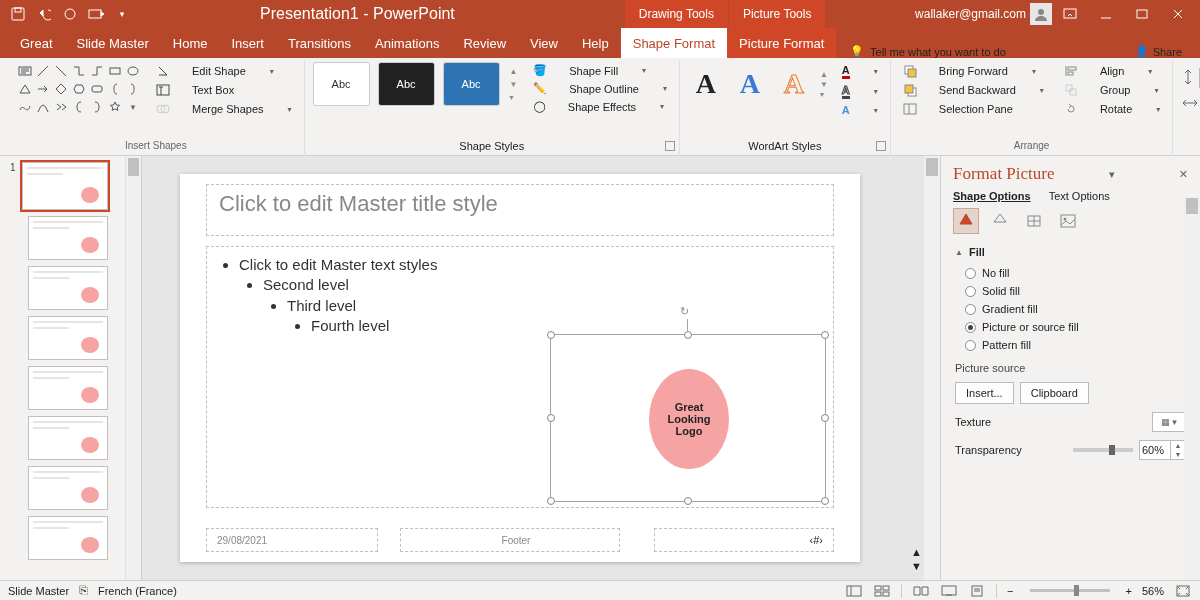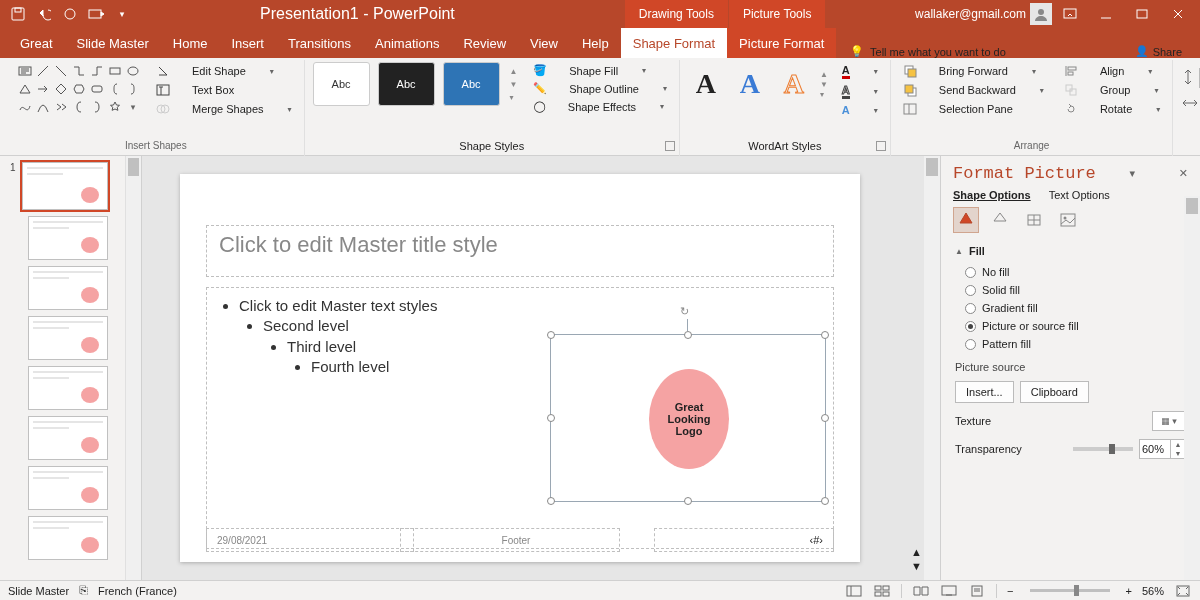--- a/index.html
+++ b/index.html
@@ -58,44 +58,44 @@
 .thslide{width:86px;height:48px;background:#fff;border:1px solid #c0c0c0;position:relative;}
 .thslide.sel{outline:2px solid #d04727;}
 .thslide.sub{width:80px;height:44px;margin-left:18px;}
 .thslide .mini-logo{position:absolute;right:8px;bottom:6px;width:18px;height:16px;border-radius:50%;background:#f5a3a3;}
 .thslide .mini-ln{position:absolute;left:4px;top:4px;right:4px;height:2px;background:#e5e5e5;}
 .thslide .mini-ln2{position:absolute;left:4px;top:10px;width:36px;height:2px;background:#e5e5e5;}
 .canvas-area{flex:1;position:relative;background:#e6e6e6;}
 .canvas-area .vscroll{position:absolute;right:0;top:0;bottom:0;width:16px;background:#f0f0f0;}
 .canvas-area .vscroll .thumb{position:absolute;left:2px;right:2px;top:2px;height:18px;background:#c0c0c0;}
 .slide{position:absolute;left:38px;top:18px;width:680px;height:388px;background:#fff;box-shadow:0 1px 4px rgba(0,0,0,0.25);}
-.ph{position:absolute;border:1px dashed #bfbfbf;margin-top:41px;}
+.ph{position:absolute;border:1px dashed #bfbfbf;}
 .ph.title{left:26px;top:10px;right:26px;height:52px;padding:6px 12px;font-size:22px;color:#888;}
 .ph.body{left:26px;top:72px;right:26px;height:262px;padding:8px 14px;color:#444;}
 .ph.body ul{list-style:disc;margin-left:18px;}
 .ph.body ul ul{margin-left:24px;}
 .ph.body li{font-size:15px;line-height:1.35;color:#333;}
 .ph.footer{bottom:10px;height:24px;color:#888;font-size:10px;display:flex;align-items:center;justify-content:center;padding-left:12px;}
-.ph.footer.date{left:26px;width:208px;justify-content:flex-start;padding-left:10px;}
+.ph.footer.date{left:26px;width:172px;justify-content:flex-start;padding-left:10px;}
 .ph.footer.center{left:220px;width:220px;}
 .ph.footer.num{right:26px;width:180px;justify-content:flex-end;padding-right:10px;}
 .selbox{position:absolute;left:370px;top:160px;width:276px;height:168px;border:1px solid #9aa7b3;}
 .selbox .h{position:absolute;width:8px;height:8px;background:#fff;border:1px solid #888;border-radius:50%;}
 .selbox .h.tl{left:-4px;top:-4px;}.selbox .h.tr{right:-4px;top:-4px;}.selbox .h.bl{left:-4px;bottom:-4px;}.selbox .h.br{right:-4px;bottom:-4px;}
 .selbox .h.tm{left:50%;top:-4px;margin-left:-4px;}.selbox .h.bm{left:50%;bottom:-4px;margin-left:-4px;}
 .selbox .h.ml{left:-4px;top:50%;margin-top:-4px;}.selbox .h.mr{right:-4px;top:50%;margin-top:-4px;}
 .selbox .rot{position:absolute;left:50%;top:-30px;margin-left:-8px;width:16px;height:16px;color:#888;}
 .selbox .rot:after{content:"";position:absolute;left:7px;top:14px;width:1px;height:12px;background:#9aa7b3;}
 .logo{position:absolute;left:98px;top:34px;width:80px;height:100px;background:#f5a3a3;border-radius:50%;display:flex;flex-direction:column;align-items:center;justify-content:center;color:#fff;font-weight:bold;font-size:12px;font-family:"Comic Sans MS",cursive;}
 .extra-arrows{position:absolute;right:18px;bottom:8px;display:flex;flex-direction:column;gap:2px;color:#888;font-size:9px;}
 .pane{width:260px;background:#f3f2f1;border-left:1px solid #d0d0d0;display:flex;flex-direction:column;position:relative;}
 .pane .vscroll{position:absolute;right:0;top:40px;bottom:0;width:16px;background:#f0f0f0;}
 .pane .vscroll .thumb{position:absolute;left:2px;right:2px;top:2px;height:16px;background:#c0c0c0;}
 .pane-hd{display:flex;align-items:center;justify-content:space-between;padding:8px 12px 4px;}
-.pane-hd .t{font-size:17px;color:#2e7d32;color:#217346;font-family:Liberation Mono, monospace;}
+.pane-hd .t{font-size:17px;color:#2e7d32;color:#217346;font-family:Liberation Serif, serif;}
 .pane-hd .t{color:#2b579a;}
 .pane-hd .t{color:#16865f;}
 .pane-hd .t{color:#b7472a;}
 .pane-tabs{display:flex;gap:18px;padding:2px 12px 6px;font-size:12px;}
 .pane-tabs .pt.active{font-weight:bold;text-decoration:underline;}
 .pane-icons{display:flex;gap:8px;padding:0 12px 8px;}
 .pane-icons .pi{width:26px;height:26px;border:1px solid transparent;display:flex;align-items:center;justify-content:center;}
 .pane-icons .pi.active{background:#e3d4cc;border:1px solid #d0a58f;}
 .pane-sec{padding:4px 14px;}
 .pane-sec .sec-hd{display:flex;align-items:center;gap:6px;font-weight:bold;color:#b7472a;font-size:11px;margin-bottom:6px;}

